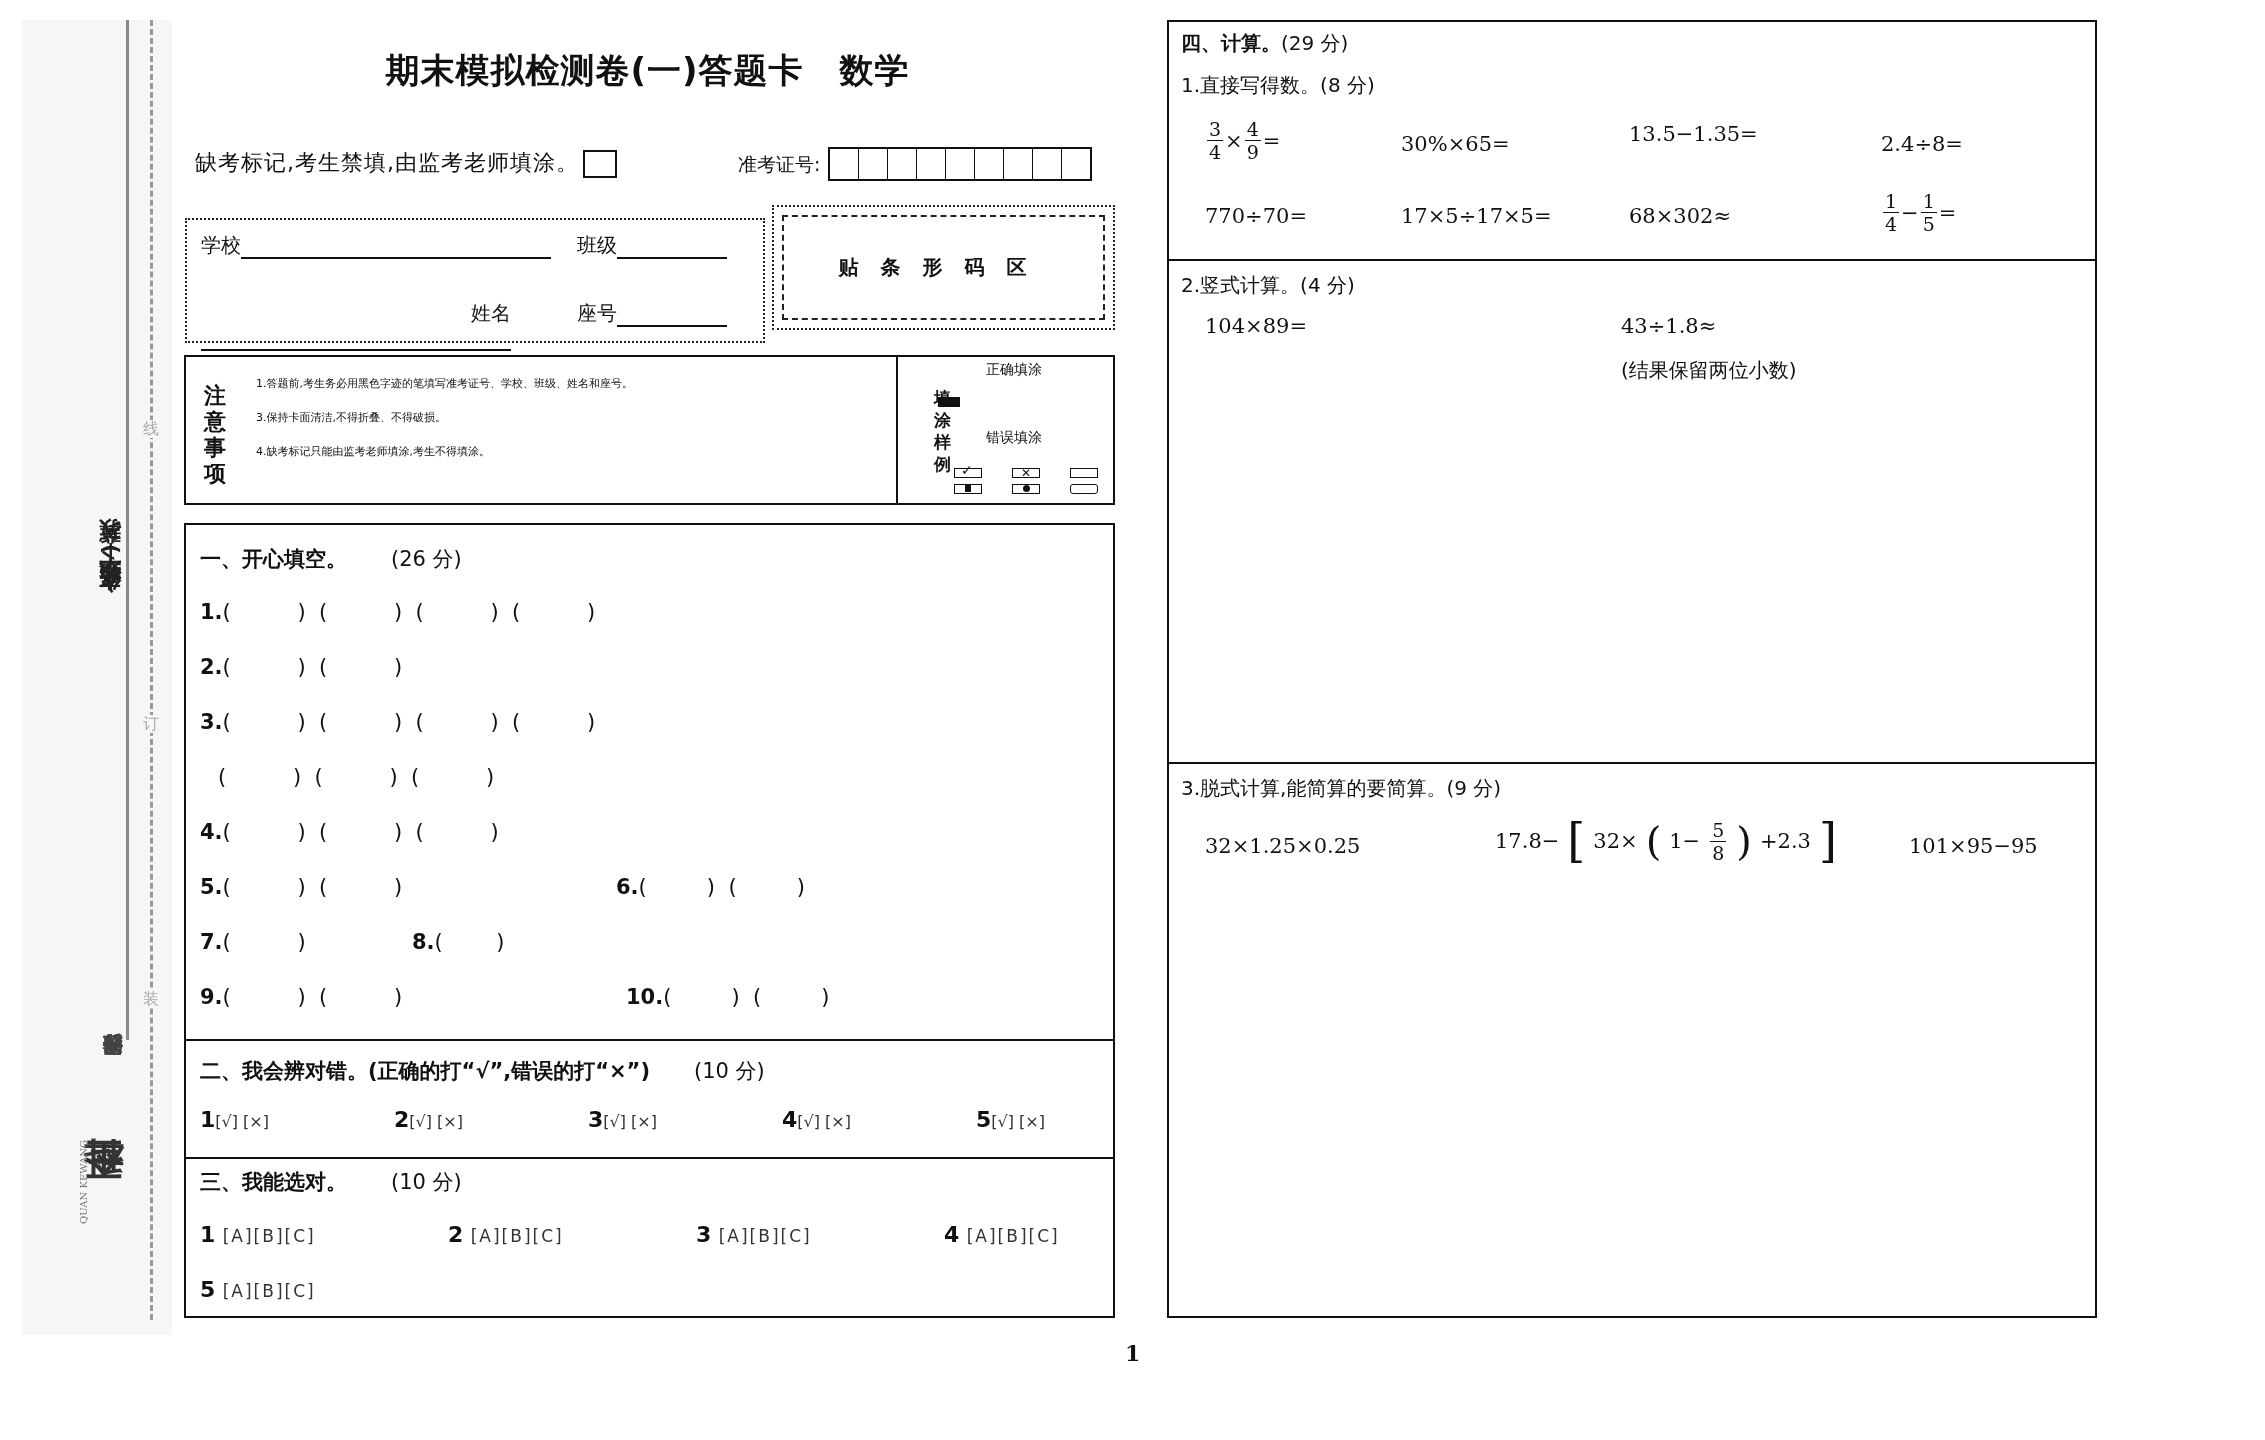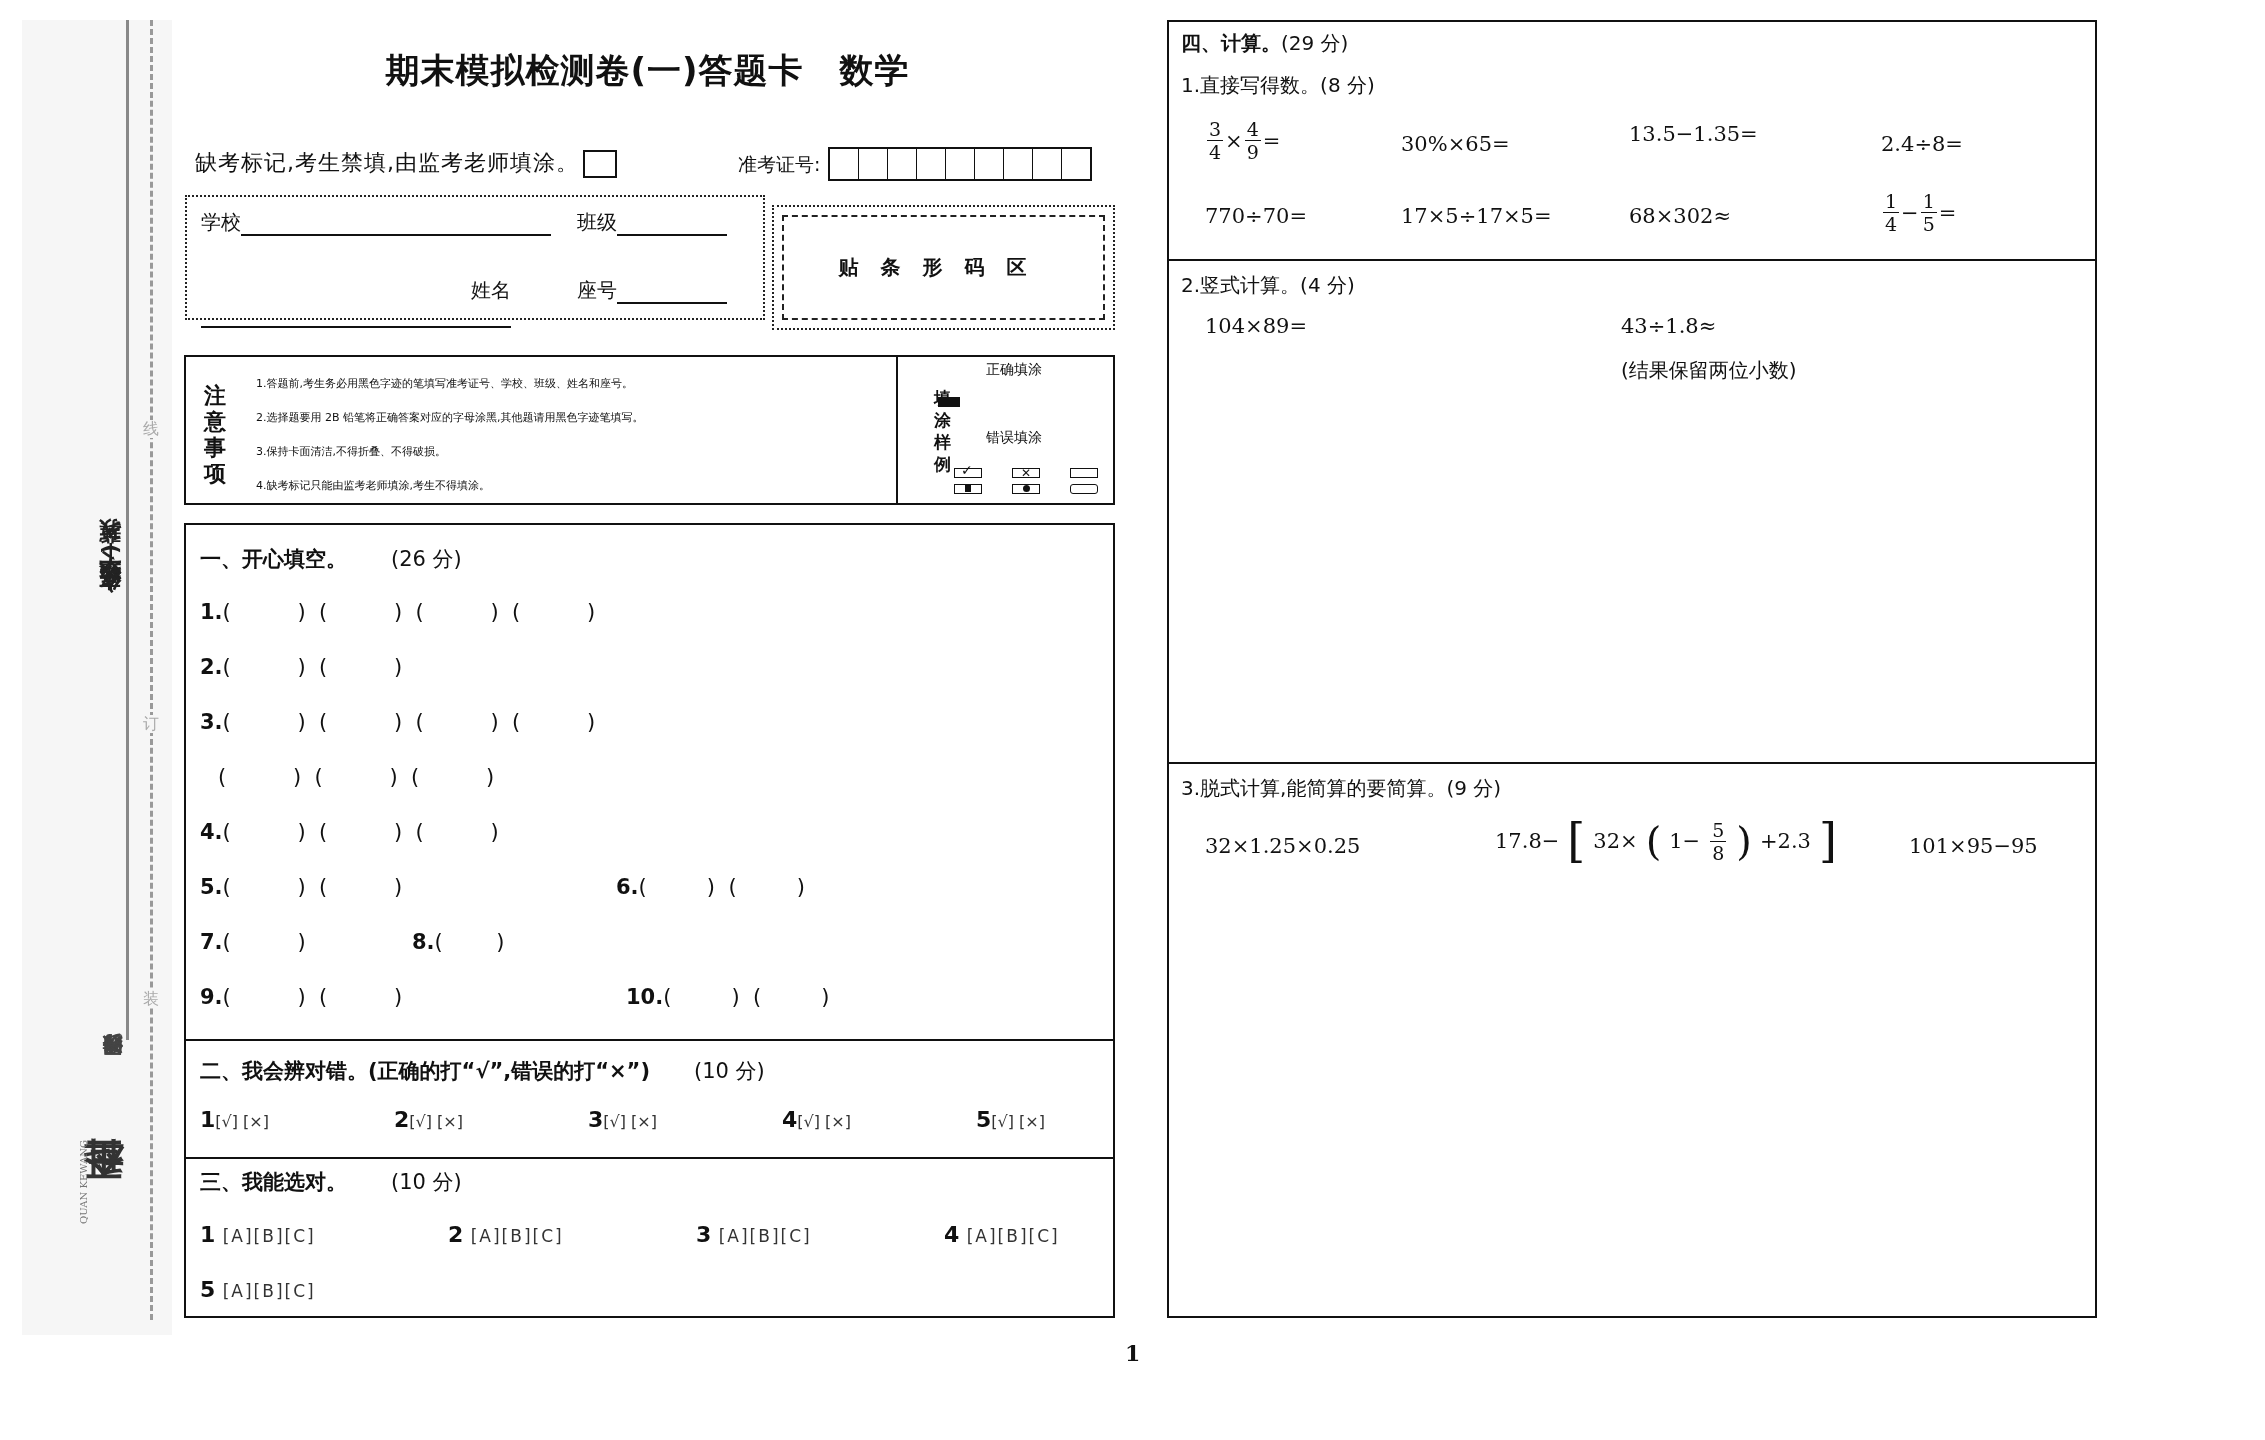--- a/index.html
+++ b/index.html
@@ -16,21 +16,21 @@
   .logo .pinyin{position:absolute;left:28px;top:80px;writing-mode:vertical-rl;transform:rotate(180deg);font-family:"DejaVu Serif",serif;font-size:10px;color:#777;}
   .title{left:180px;width:935px;top:48px;text-align:center;font-size:34px;font-weight:bold;letter-spacing:1px;}
   .title .gap{display:inline-block;width:36px;}
   .absent{left:195px;top:148px;font-size:22px;letter-spacing:1px;}
   .absent-box{display:inline-block;width:30px;height:24px;border:2px solid #111;vertical-align:middle;margin-left:4px;}
   .examid-label{left:738px;top:152px;font-size:19px;}
   .examid-grid{left:828px;top:147px;height:30px;display:flex;border:2px solid #111;}
   .examid-grid .cell{width:28px;height:30px;border-right:1px solid #111;}
   .examid-grid .cell:last-child{border-right:none;}
   .dashbox{border:2px dotted #222;box-sizing:border-box;}
-  .info-box{left:185px;top:195px;width:580px;height:125px;}
+  .info-box{left:185px;top:218px;width:580px;height:125px;}
   .info-row{position:absolute;font-size:20px;display:flex;align-items:flex-end;}
   .info-row .line{display:inline-block;border-bottom:2px solid #111;height:22px;}
   .barcode-outer{left:772px;top:205px;width:343px;height:125px;}
   .barcode-inner{left:782px;top:215px;width:323px;height:105px;border:2px dashed #222;box-sizing:border-box;display:flex;align-items:center;justify-content:center;font-size:20px;letter-spacing:22px;font-weight:bold;}
   .notes-box{left:184px;top:355px;width:931px;height:150px;border:2px solid #111;box-sizing:border-box;}
   .notes-head{position:absolute;left:18px;top:26px;font-size:22px;font-weight:bold;line-height:26px;width:24px;}
   .notes-list{position:absolute;left:70px;top:10px;font-size:11px;line-height:34px;}
   .notes-divider{position:absolute;left:710px;top:0;width:2px;height:146px;background:#111;}
   .fill-label{position:absolute;left:720px;top:30px;font-size:17px;line-height:22px;width:20px;font-weight:bold;margin-left:28px;}
   .fill-correct-label{position:absolute;left:800px;top:4px;font-size:14px;}
@@ -116,21 +116,20 @@
 
 <div class="abs dashbox barcode-outer"></div>
 <div class="abs barcode-inner">
   <span>贴条形码区</span>
 </div>
 
 <div class="abs notes-box">
   <div class="notes-head">注意事项</div>
   <div class="notes-list">
     <div>1.答题前,考生务必用黑色字迹的笔填写准考证号、学校、班级、姓名和座号。</div>
-    <div>2.选择题要用 2B 铅笔将正确答案对应的字母涂黑,其他题请用黑色字迹笔填写。</div>
     <div>3.保持卡面清洁,不得折叠、不得破损。</div>
     <div>4.缺考标记只能由监考老师填涂,考生不得填涂。</div>
   </div>
   <div class="notes-divider"></div>
   <div class="fill-label">填涂样例</div>
   <div class="fill-correct-label">正确填涂</div>
   <div class="fill-correct-mark"></div>
   <div class="fill-wrong-label">错误填涂</div>
   <div class="smp" style="left:768px;top:111px;">
       <span class="smp-glyph" style="left:6px;top:-6px;">✓</span>

